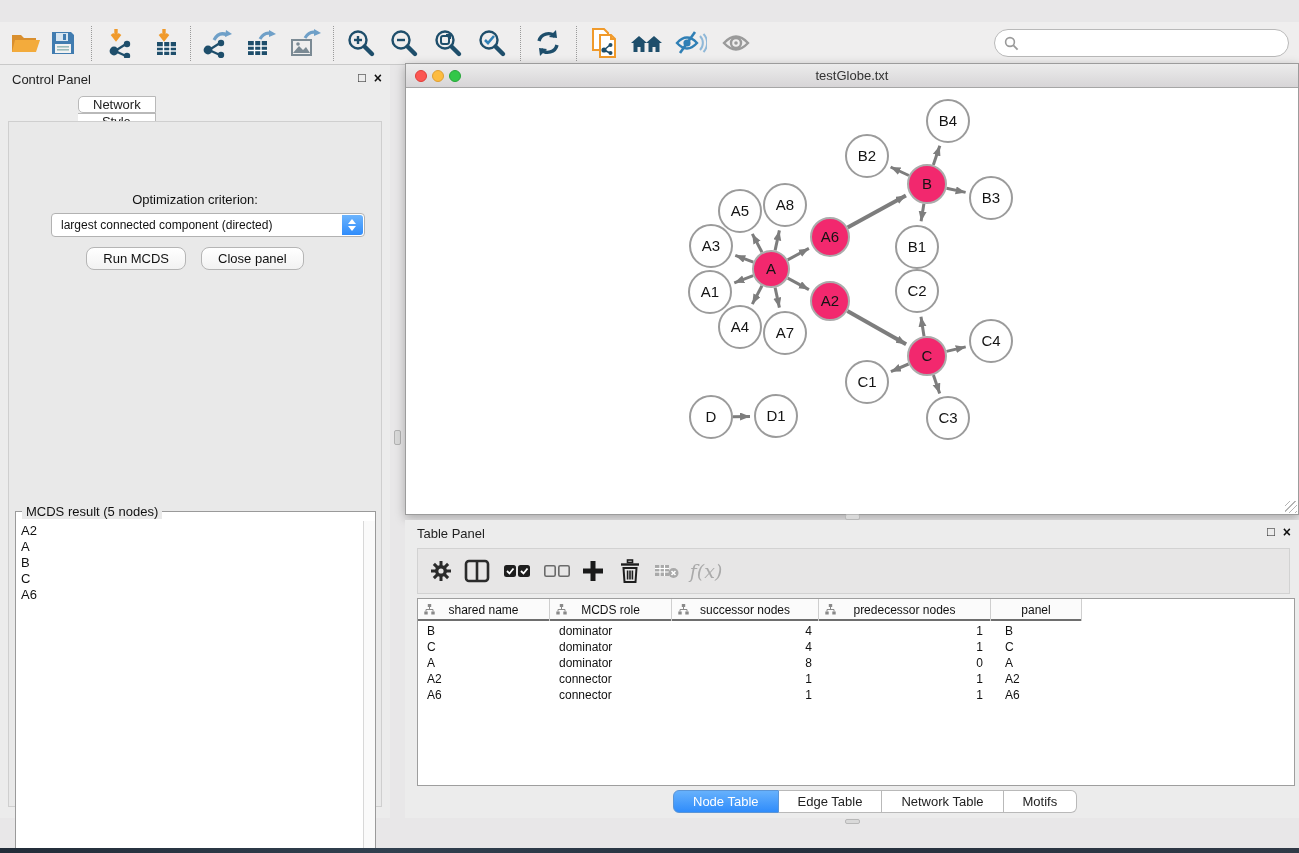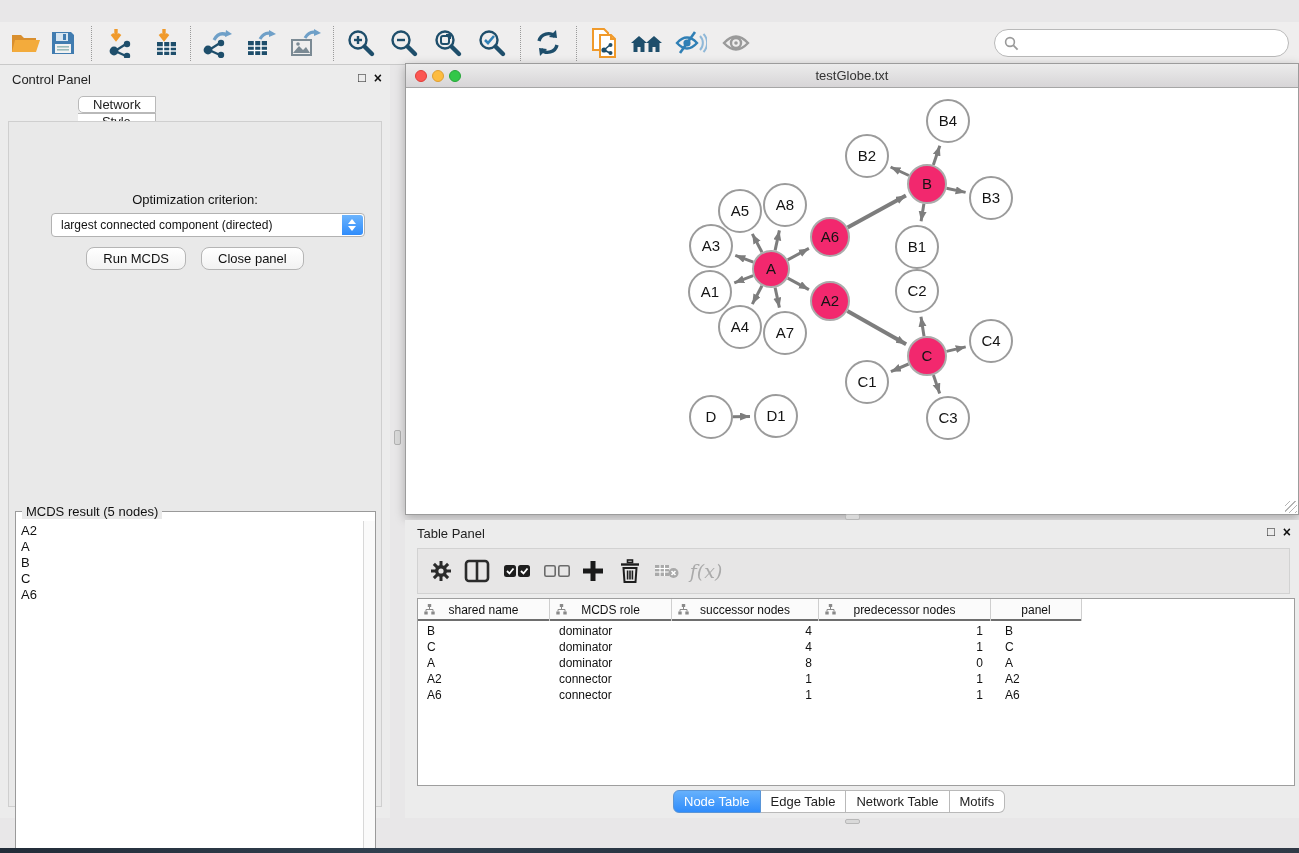--- a/index.html
+++ b/index.html
@@ -88,21 +88,21 @@
   .tbl-body { position:absolute; left:0; top:24px; right:0; bottom:0; }
   .tr { display:flex; height:16px; align-items:center; }
   .td { font-size:12px; color:#111; height:16px; line-height:16px; white-space:nowrap; }
   .c0 { width:132px; padding-left:9px; }
   .c1 { width:122px; padding-left:9px; }
   .c2 { width:147px; text-align:right; padding-right:7px; }
   .c3 { width:172px; text-align:right; padding-right:8px; }
   .c4 { width:91px;  padding-left:14px; }
 
   .tp-tabs { position:absolute; left:268px; top:270px; height:23px; display:flex; }
-  .tp-tab { height:23px; font-size:13px; color:#222; background:#fff; border:1px solid #b9b9b9; border-left:none; display:flex; align-items:center; padding:0 10px; }
+  .tp-tab { height:23px; font-size:13px; color:#222; background:#fff; border:1px solid #b9b9b9; border-left:none; display:flex; align-items:center; padding:0 19px; }
   .tp-tab:first-child { border-left:1px solid #b9b9b9; border-radius:6px 0 0 6px; }
   .tp-tab:last-child { border-radius:0 6px 6px 0; }
   .tp-tab.active { background:linear-gradient(#66b1fc,#2f8cfb); color:#fff; border-color:#5a95d6; }
 
   
   .statusbar { position:absolute; left:0; top:818px; width:1299px; height:30px; background:#ececec; border-top:1px solid #c2c2c2; }
   .list-btn { position:absolute; left:12px; top:4px; width:28px; height:22px; background:#f4f4f4; border:1px solid #a9a9a9; display:flex; align-items:center; justify-content:center; }
   .memory-btn { position:absolute; right:10px; top:4px; height:22px; background:#fdfdfd; border:1px solid #b5b5b5; border-radius:3px; display:flex; align-items:center; padding:0 10px 0 8px; gap:6px; }
   .memory-dot { width:11px; height:11px; border-radius:50%; background:#1d9e33; }
   .memory-btn span { font-size:13px; color:#111; }

